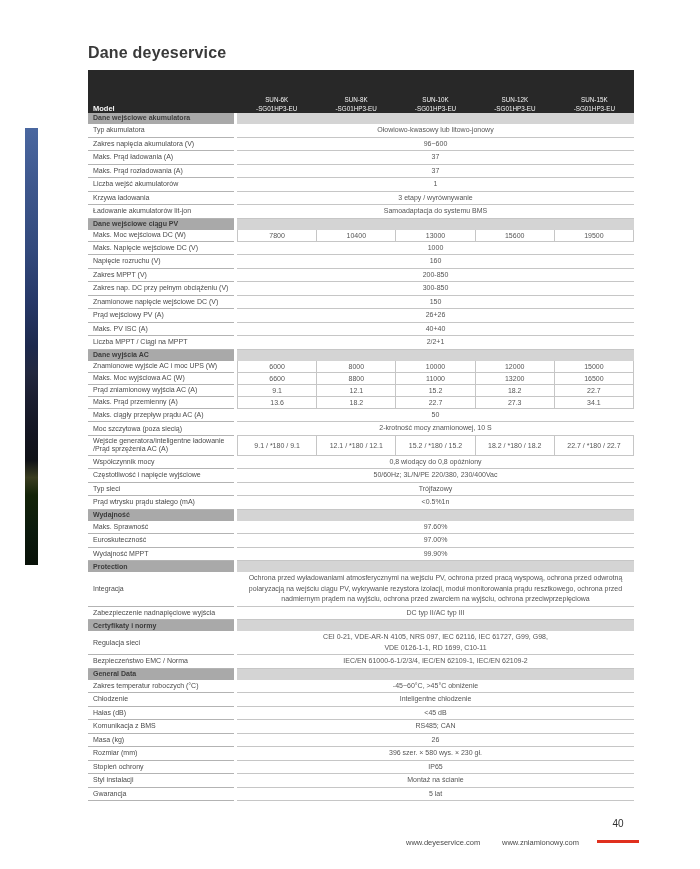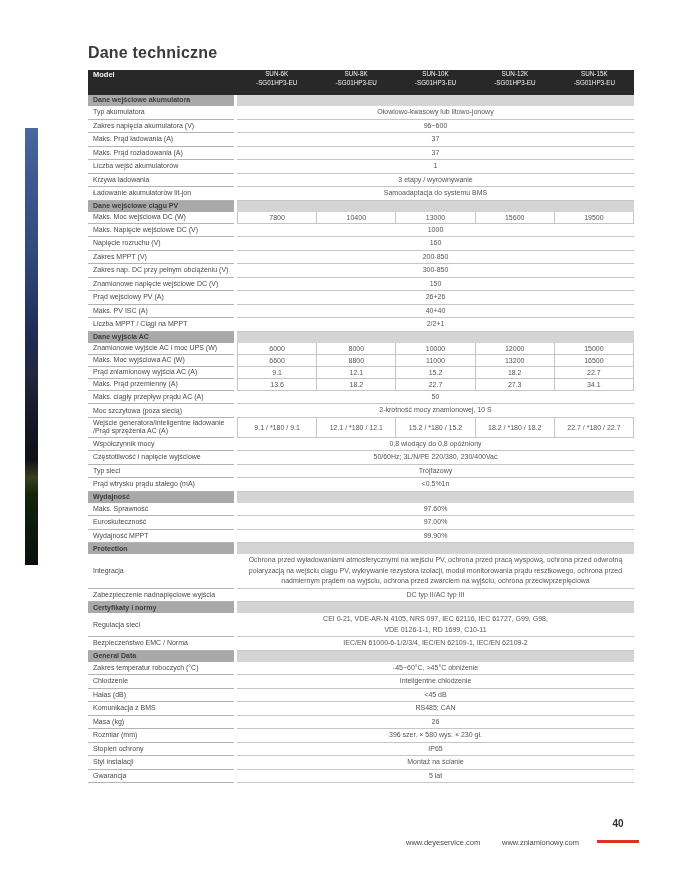--- a/index.html
+++ b/index.html
@@ -14,21 +14,21 @@
       #23283f 56%, #1b1e30 62%, #131521 70%, #101217 76%,
       #3a3d20 80%, #142409 84%, #0c1a0d 92%, #081108 100%);
   }
 
   .content { position:absolute; left:88px; top:44px; width:546px; }
   .title { font-size:16px; font-weight:bold; color:#3a3a3a; letter-spacing:0.2px; margin-bottom:8px; }
 
   .spec-table { width:546px; font-size:7px; color:#4a4a4a; }
 
   
-  .thead { display:flex; align-items:flex-start; height:25px; background:#282828; color:#f5f5f5; }
+  .thead { display:flex; align-items:flex-end; height:43px; background:#282828; color:#f5f5f5; }
   .thead .model-label { width:149px; padding-left:5px; font-weight:bold; font-size:7.5px; }
   .thead .models { display:flex; width:397px; }
   .thead .model-cell { flex:1; text-align:center; font-size:6.3px; line-height:1.35; }
 
   
   .row { display:flex; align-items:stretch; min-height:12px; }
   .label-cell { width:146px; padding:1px 2px 1px 5px; display:flex; align-items:center; line-height:1.2; }
   .value-area { width:397px; margin-left:3px; color:#555555; }
 
   .row.span .label-cell, .row.cols .label-cell { border-bottom:1px solid #b3b3b3; }
@@ -43,34 +43,34 @@
   .vcell { flex:1; display:flex; align-items:center; justify-content:center; text-align:center;
     border-left:1px solid #c6c6c6; padding:1px 2px; line-height:1.3; }
   .vcell:first-child { border-left:none; }
 
   .row.section { height:11px; min-height:11px; }
   .row.section .label-cell { background:#a9a9a9; font-weight:bold; color:#3b3b3b; border-bottom:none; }
   .row.section .value-area { background:#d4d4d4; }
 
   
   .page-number { position:absolute; left:597px; top:818px; width:42px; text-align:center;
-    font-size:10px; font-weight:bold; color:#2f2f2f; }
+    font-size:10px; font-weight:normal; color:#2f2f2f; }
   .red-rule { position:absolute; left:597px; top:840px; width:42px; height:3px; background:#e0301e; }
   .site { position:absolute; top:838px; font-size:7.5px; color:#4a4a4a; }
   .site1 { left:406px; }
   .site2 { left:502px; }
 </style>
 </head>
 <body>
 
 <div class="page">
   <div class="photo-strip"></div>
 
   <div class="content">
-    <h1 class="title">Dane techniczne</h1>
+    <h1 class="title">Dane deyeservice</h1>
 
     <div class="spec-table">
       <div class="thead" style="background: rgb(40, 40, 40);">
         <div class="model-label">Model</div>
         <div class="models">
           <div class="model-cell">
             <div>SUN-6K</div>
             <div>-SG01HP3-EU</div>
           </div>
           <div class="model-cell">

